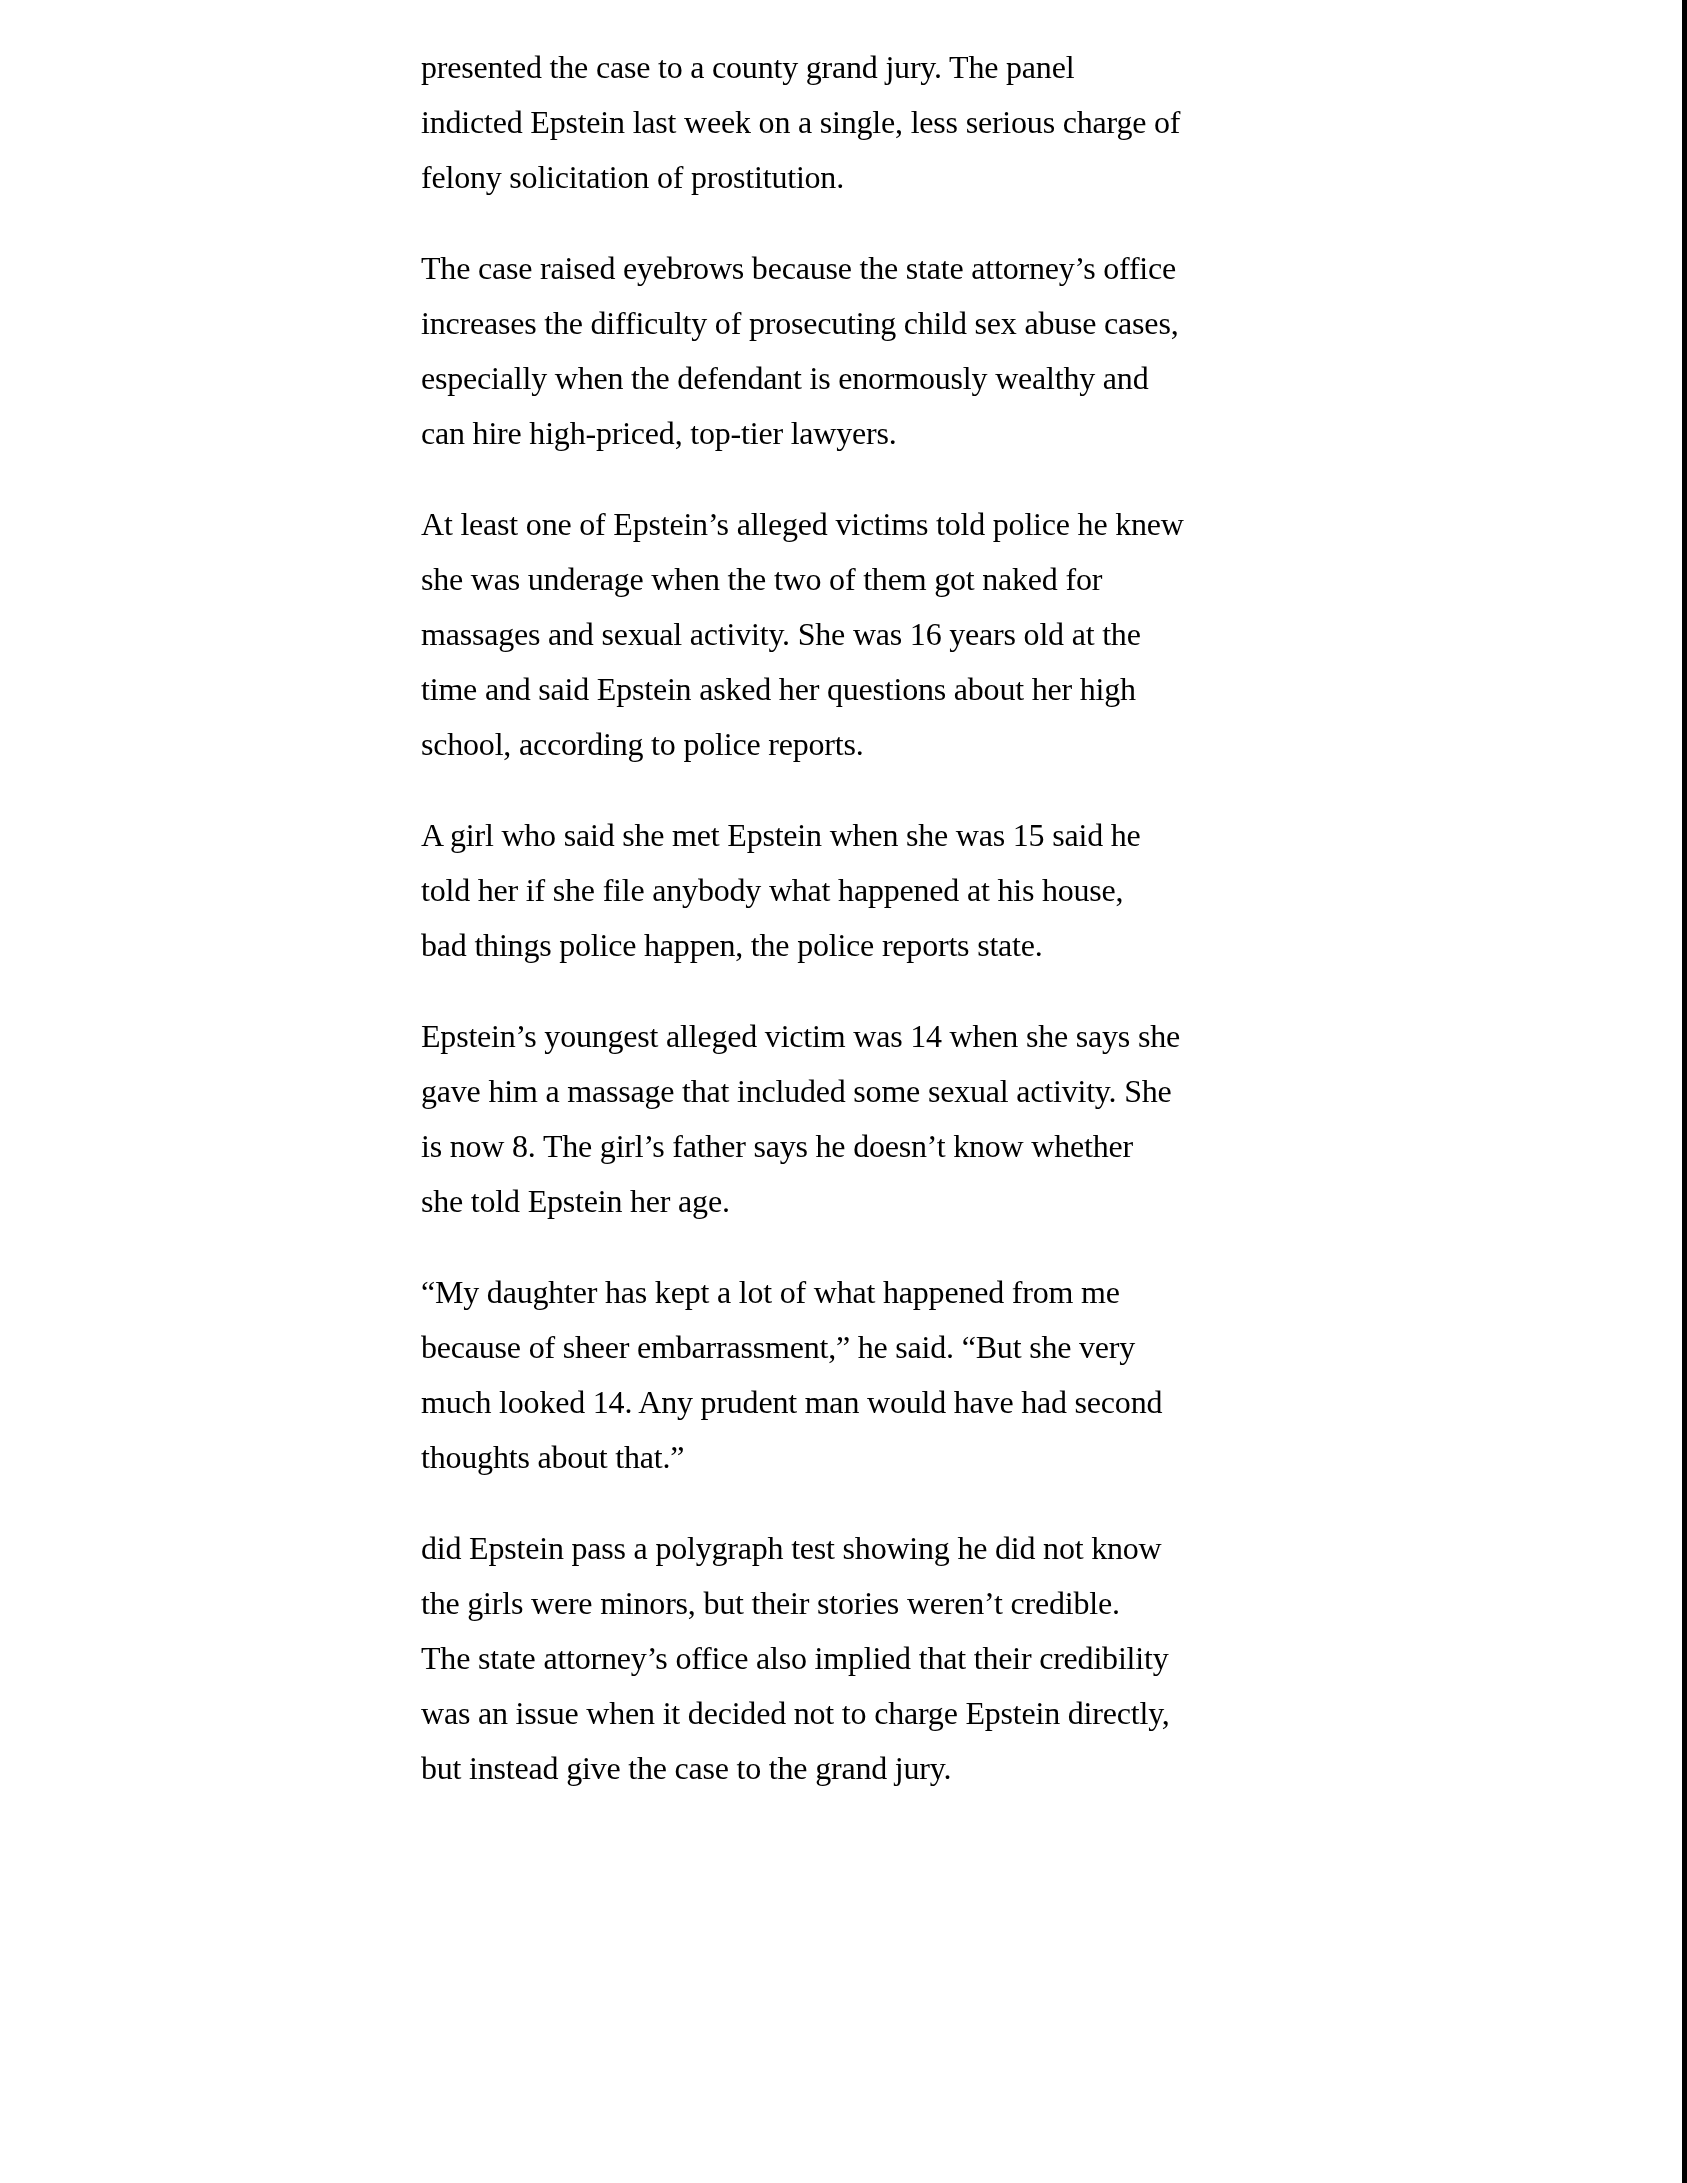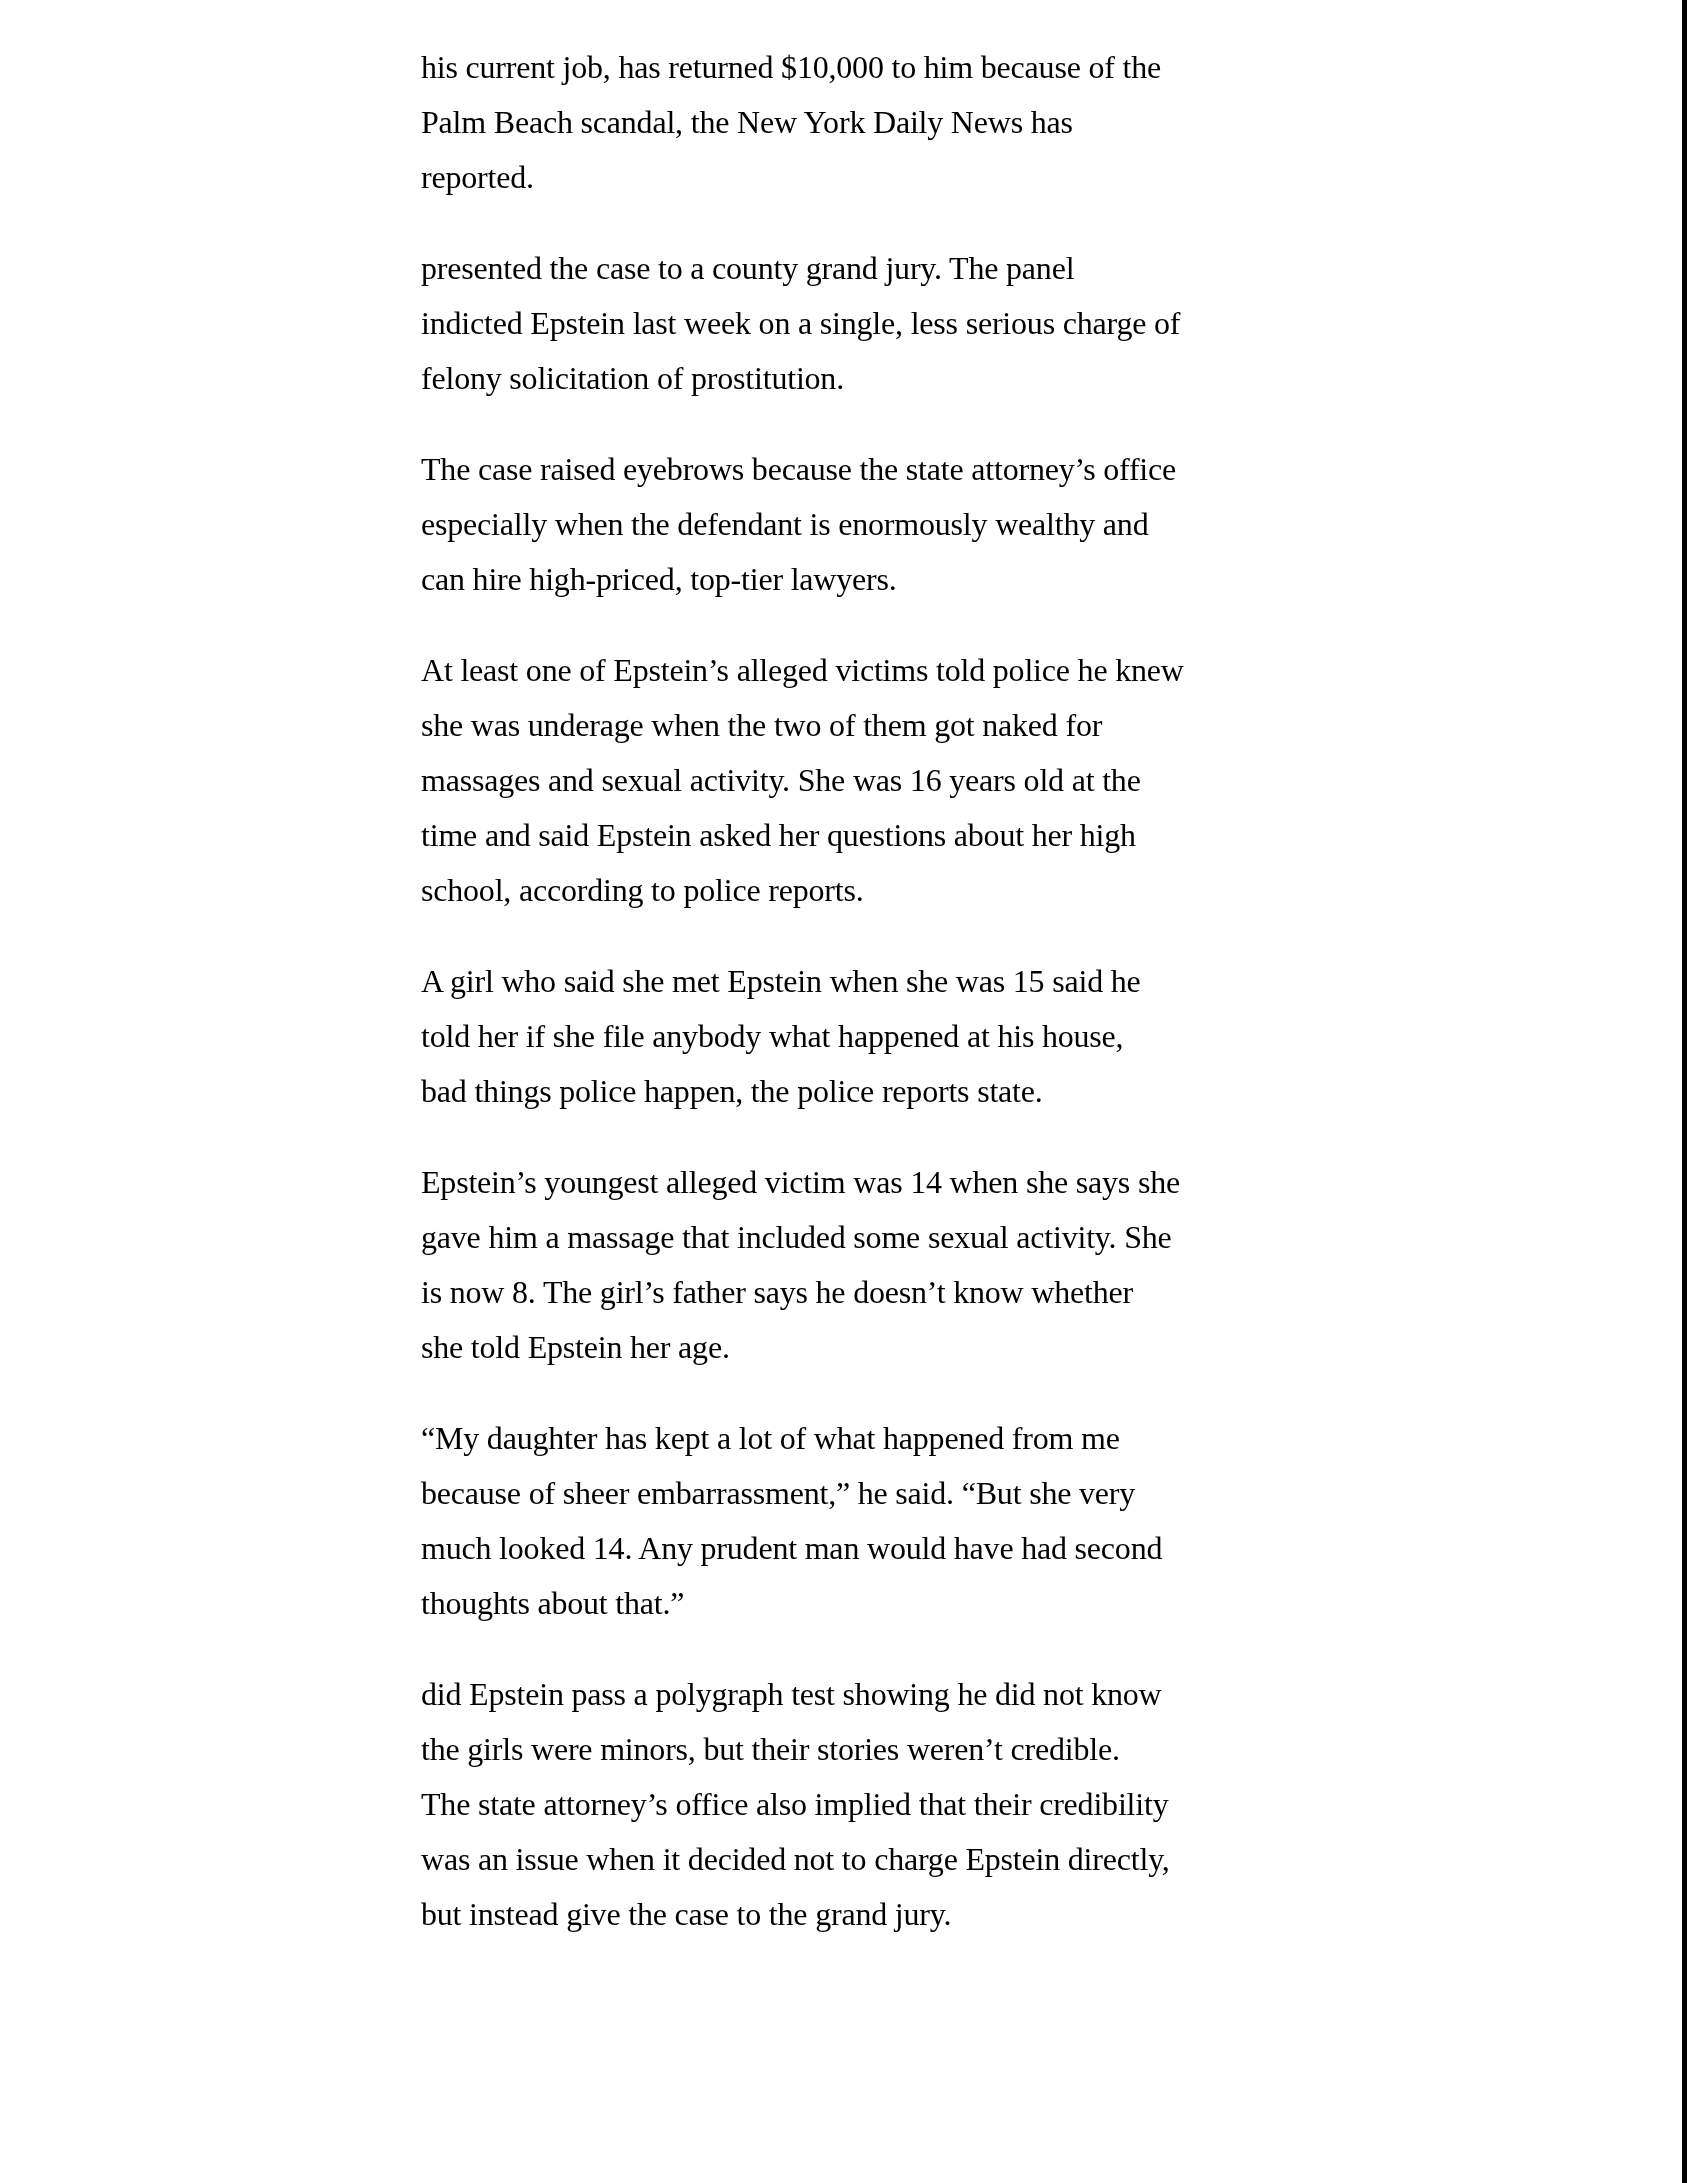--- a/index.html
+++ b/index.html
@@ -47,31 +47,27 @@
     height: 2183px;
     background: #000000;
   }
 </style>
 </head>
 <body style="background: rgb(255, 255, 255);">
 
 <div class="page">
   <main class="text-column" id="article-text" style="color: rgb(0, 0, 0);">
       <p class="para">
-        <span class="line">his current job, has returned $10,000 to him because of the</span>
-        <span class="line">Palm Beach scandal, the New York Daily News has</span>
-        <span class="line">reported.</span>
-      </p>
-      <p class="para">
         <span class="line">presented the case to a county grand jury. The panel</span>
         <span class="line">indicted Epstein last week on a single, less serious charge of</span>
         <span class="line">felony solicitation of prostitution.</span>
       </p>
       <p class="para">
         <span class="line">The case raised eyebrows because the state attorney’s office</span>
+        <span class="line">increases the difficulty of prosecuting child sex abuse cases,</span>
         <span class="line">especially when the defendant is enormously wealthy and</span>
         <span class="line">can hire high-priced, top-tier lawyers.</span>
       </p>
       <p class="para">
         <span class="line">At least one of Epstein’s alleged victims told police he knew</span>
         <span class="line">she was underage when the two of them got naked for</span>
         <span class="line">massages and sexual activity. She was 16 years old at the</span>
         <span class="line">time and said Epstein asked her questions about her high</span>
         <span class="line">school, according to police reports.</span>
       </p>

